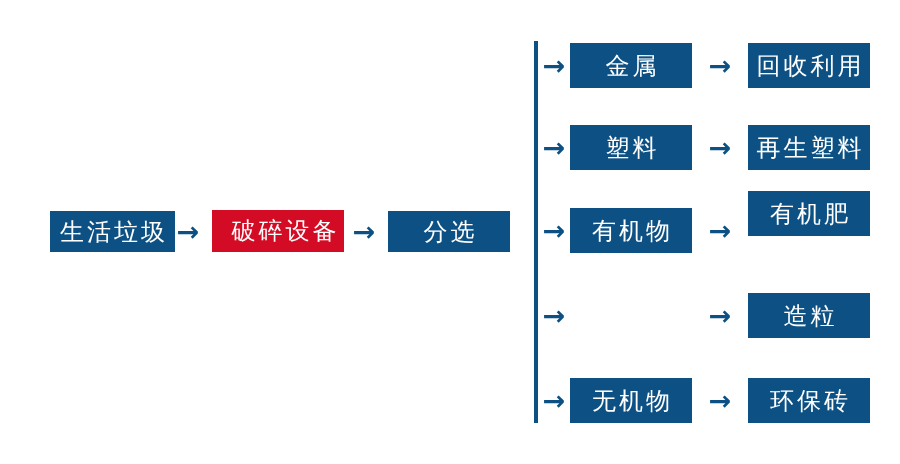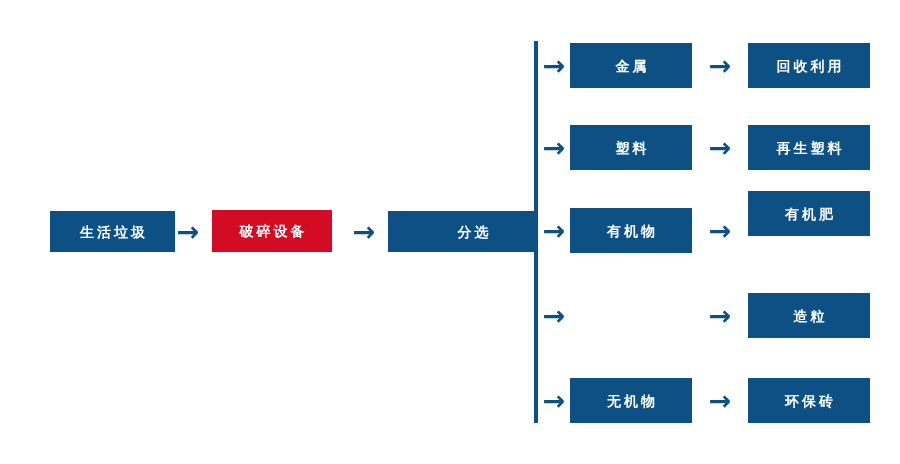--- a/index.html
+++ b/index.html
@@ -17,48 +17,48 @@
     position: relative;
     width: 900px;
     height: 464px;
   }
   .node {
     position: absolute;
     display: flex;
     align-items: center;
     justify-content: center;
     color: #ffffff;
-    font-size: 14px;
+    font-size: 24px;
     letter-spacing: 3px;
     text-indent: 3px;
     line-height: 1;
     white-space: nowrap;
-    font-weight: 700;
+    font-weight: 400;
   }
   .node.blue   { background: #0d5184; }
   .node.red    { background: #d40b24; }
 
   .arrow {
     position: absolute;
     color: #0d5184;
     font-size: 27px;
     line-height: 1;
     font-weight: bold;
     display: flex;
     align-items: center;
     justify-content: center;
     user-select: none;
   }
 
   
   .main-n1 { left: 33px;  top: 211px; width: 125px; height: 41px; margin-left: 17px; }
   .main-a1 { left: 168px; top: 211px; width: 40px;  height: 41px; }
-  .main-n2 { left: 212px; top: 210px; width: 120px; height: 42px; }
+  .main-n2 { left: 212px; top: 210px; width: 120px; height: 42px; padding-left: 12px; }
   .main-a2 { left: 344px; top: 211px; width: 40px;  height: 41px; }
-  .main-n3 { left: 388px; top: 211px; width: 122px; height: 41px; padding-left: 24px; }
+  .main-n3 { left: 388px; top: 211px; width: 122px; height: 41px; }
 
   
   #trunk {
     position: absolute;
     left: 534px;
     top: 41px;
     width: 4px;
     height: 382px;
     background: #0d5184;
   }

